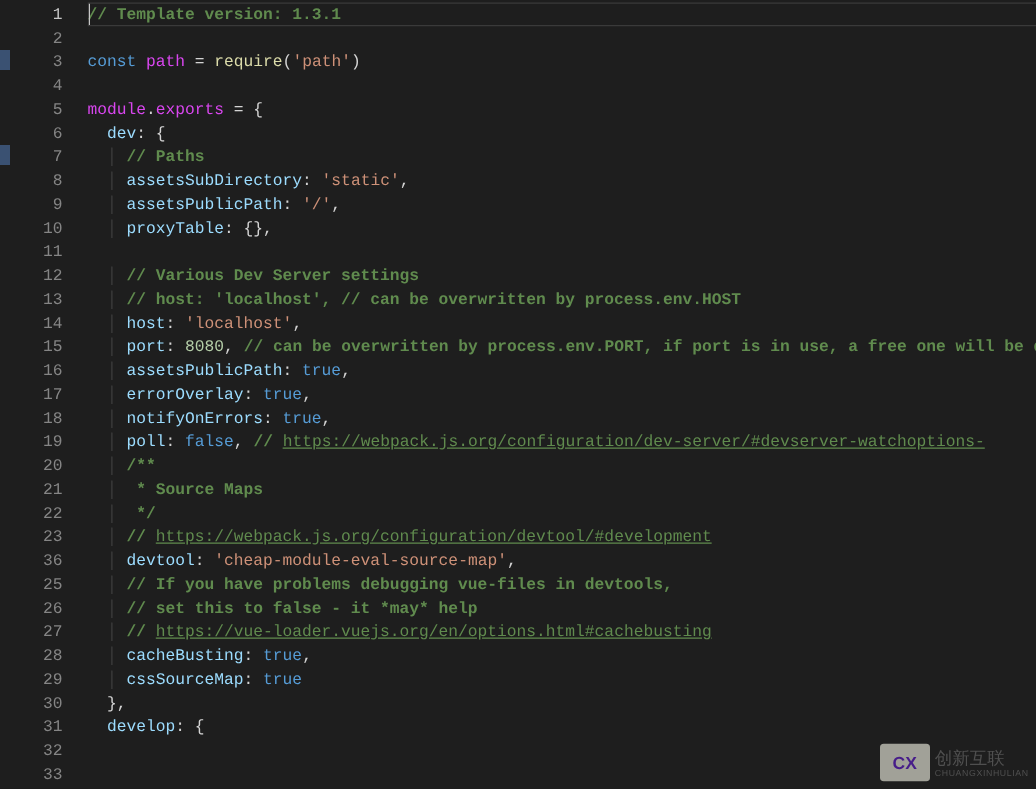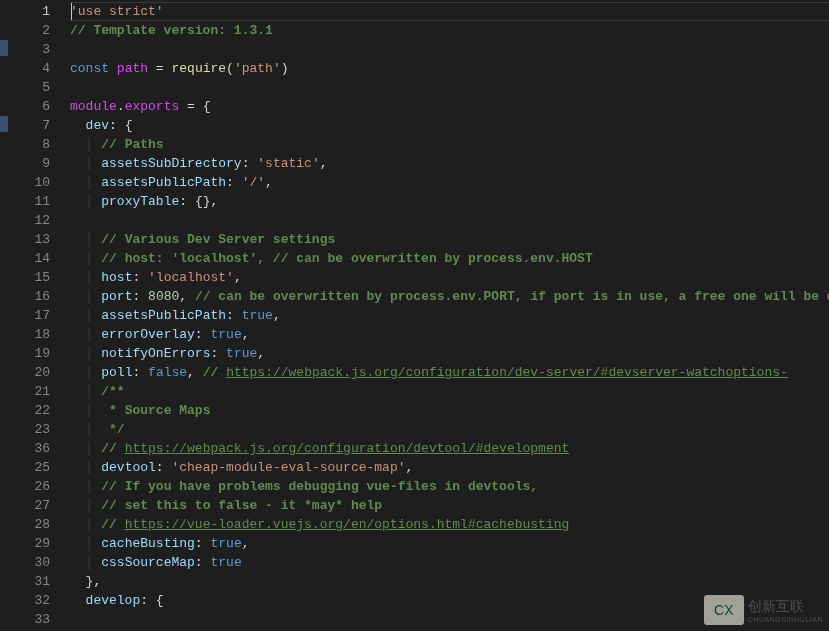--- a/index.html
+++ b/index.html
@@ -104,22 +104,22 @@
       opacity: 0.9;
     }
     .watermark .logo-badge {
       background: #b0b0a6;
       border-radius: 3px;
       width: 40px;
       height: 30px;
       display: flex;
       align-items: center;
       justify-content: center;
-      font-weight: normal;
-      color: #14532d;
+      font-weight: bold;
+      color: #4c1d95;
       font-family: sans-serif;
       font-size: 14px;
     }
     .watermark .logo-text {
       font-family: sans-serif;
       font-size: 13px;
       color: #555;
       font-weight: normal;
     }
   </style>
@@ -162,21 +162,20 @@
       <div class="line-number">28</div>
       <div class="line-number">29</div>
       <div class="line-number">30</div>
       <div class="line-number">31</div>
       <div class="line-number">32</div>
       <div class="line-number">33</div>
     </div>
   <div class="code-area" id="code-area">
     <div class="current-line-bg"></div>
     <div class="cursor"></div>
-  <div class="code-line"><span class="s-string">'use strict'</span></div>
       <div class="code-line"><span class="s-comment">// Template version: 1.3.1</span></div>
       <div class="code-line"></div>
       <div class="code-line"><span class="s-keyword">const</span><span> </span><span class="s-var">path</span><span> </span><span class="s-punc">=</span><span> </span><span class="s-func">require</span><span class="s-punc">(</span><span class="s-string">'path'</span><span class="s-punc">)</span></div>
       <div class="code-line"></div>
       <div class="code-line"><span class="s-var">module</span><span class="s-punc">.</span><span class="s-var">exports</span><span> </span><span class="s-punc">=</span><span> </span><span class="s-punc">{</span></div>
       <div class="code-line"><span>  </span><span class="s-prop">dev</span><span class="s-punc">:</span><span> </span><span class="s-punc">{</span></div>
       <div class="code-line"><span>  <span class="s-indent">│</span> </span><span class="s-comment">// Paths</span></div>
       <div class="code-line"><span>  <span class="s-indent">│</span> </span><span class="s-prop">assetsSubDirectory</span><span class="s-punc">:</span><span> </span><span class="s-string">'static'</span><span class="s-punc">,</span></div>
       <div class="code-line"><span>  <span class="s-indent">│</span> </span><span class="s-prop">assetsPublicPath</span><span class="s-punc">:</span><span> </span><span class="s-string">'/'</span><span class="s-punc">,</span></div>
       <div class="code-line"><span>  <span class="s-indent">│</span> </span><span class="s-prop">proxyTable</span><span class="s-punc">:</span><span> </span><span class="s-punc">{},</span></div>

